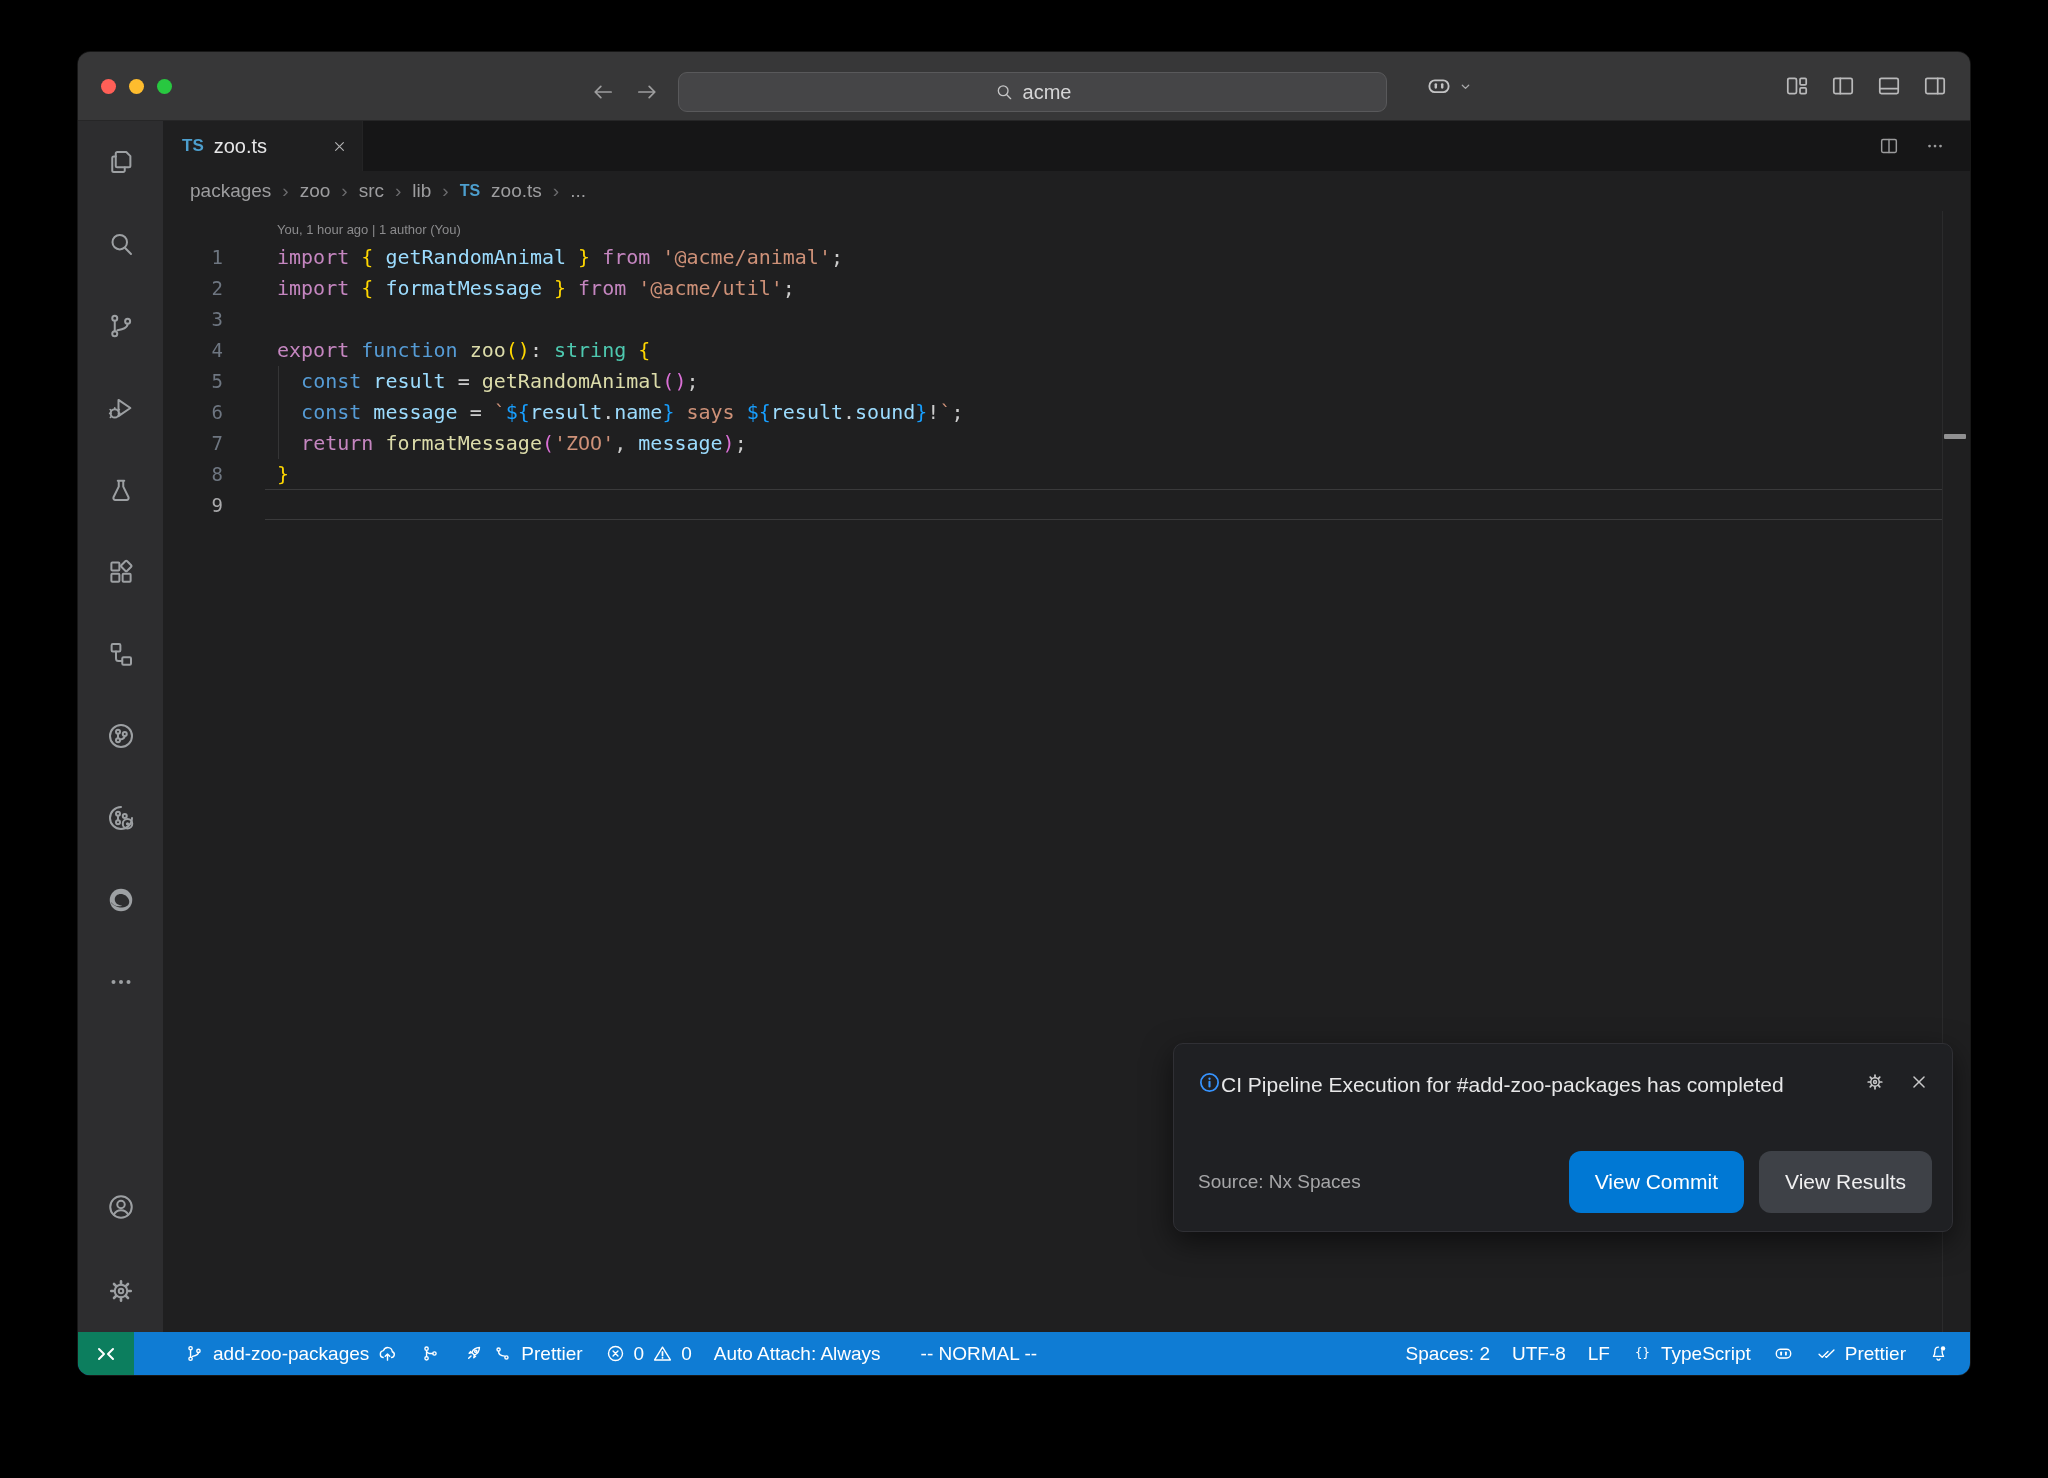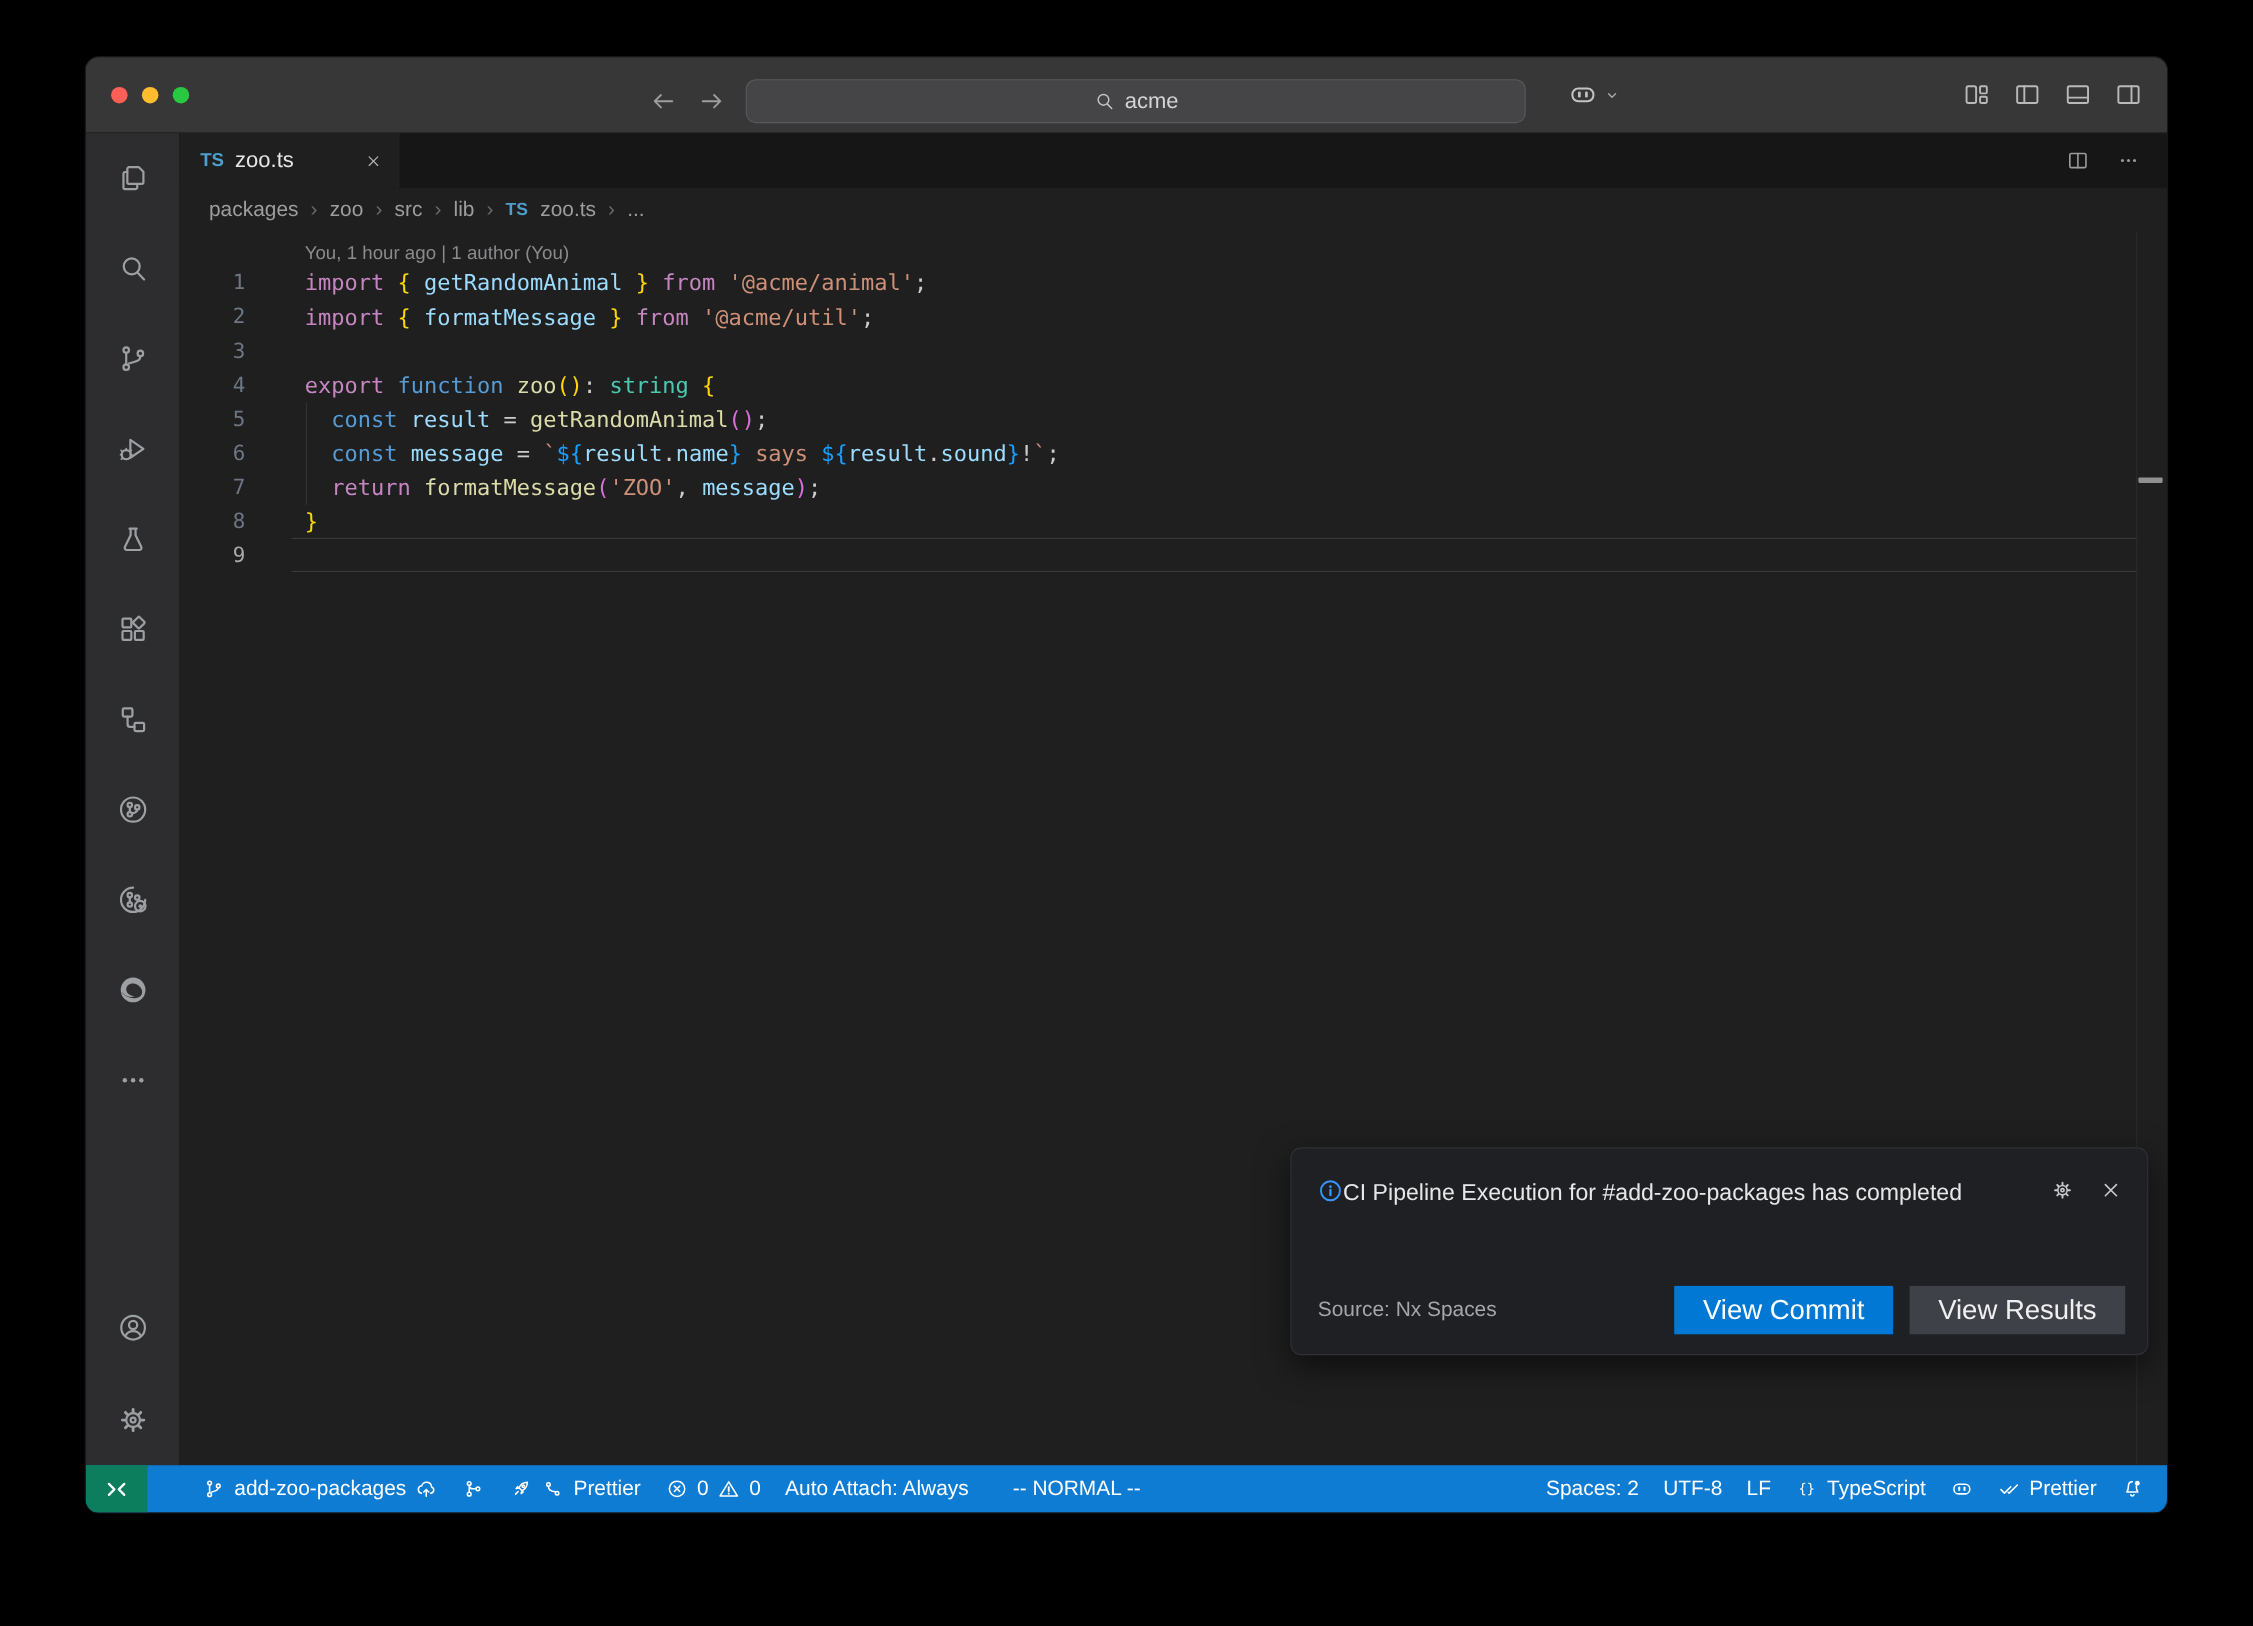--- a/index.html
+++ b/index.html
@@ -40,42 +40,42 @@
   .tab-actions{margin-left:auto;display:flex;align-items:center;gap:24px;padding-right:24px;color:#9b9b9c;}
   .tab-actions .icon{width:22px;height:22px;}
 
   
   .breadcrumbs{height:40px;display:flex;align-items:center;padding-left:27px;gap:11px;font-size:19px;color:#9d9d9f;flex:none;}
   .crumb-sep{color:#6b6b6d;font-size:19px;}
   .crumb-ts{font-size:16px;font-weight:bold;}
 
   
   .editor{flex:1;position:relative;font-family:"DejaVu Sans Mono",monospace;font-size:20px;overflow:hidden;}
-  .blame{position:absolute;left:114px;top:6px;height:25px;line-height:25px;color:#8b8b8d;font-size:17px;font-family:"Liberation Sans","DejaVu Sans",sans-serif;white-space:pre;}
+  .blame{position:absolute;left:114px;top:6px;height:25px;line-height:25px;color:#8b8b8d;font-size:13px;font-family:"Liberation Sans","DejaVu Sans",sans-serif;white-space:pre;}
   .code-line{position:absolute;left:0;right:0;height:31px;line-height:31px;display:flex;}
   .gutter{width:60px;text-align:right;color:#6e7681;font-size:19px;flex:none;}
   .gutter.cur{color:#aaaaac;}
   .line-content{padding-left:54px;white-space:pre;}
   .current-line-box{position:absolute;left:102px;right:27px;height:31px;border-top:1px solid #3a3a3b;border-bottom:1px solid #3a3a3b;box-sizing:border-box;}
   .indent-guide{position:absolute;width:1px;background:#35353б;background:#353536;}
   .scroll-divider{position:absolute;right:27px;top:0;bottom:0;width:1px;background:#2b2b2c;}
   .overview-mark{position:absolute;right:4px;width:22px;height:5px;background:#909091;border-radius:1px;}
 
   
   .toast{position:absolute;right:17px;width:780px;background:#1f2023;border:1px solid #303035;border-radius:10px;box-shadow:0 10px 30px rgba(0,0,0,.55);box-sizing:border-box;z-index:5;}
   .toast1{top:991px;height:189px;padding:22px 22px 0 24px;}
   .toast-head{display:flex;gap:0;}
   .info-ic{width:23px;height:23px;margin-top:5px;}
   .toast-msg{font-size:21px;line-height:37px;color:#e7e7e8;max-width:570px;}
   .toast-tools{margin-left:auto;display:flex;gap:22px;color:#c9c9ca;padding-top:5px;}
   .toast-tools .icon{width:22px;height:22px;}
   .toast-footer{position:absolute;left:24px;right:20px;bottom:18px;display:flex;align-items:center;}
   .toast-src{font-size:19px;color:#a6a6a8;}
   .toast-btns{margin-left:auto;display:flex;gap:15px;}
-  .btn{height:44px;border-radius:0;display:flex;align-items:center;padding:0 26px;font-size:25px;color:#fff;}
+  .btn{height:62px;border-radius:12px;display:flex;align-items:center;padding:0 26px;font-size:21px;color:#fff;}
   .btn.secondary{background:#3e4147;color:#f0f0f1;}
   .toast2{top:1201px;height:66px;display:flex;align-items:center;gap:14px;padding:0 24px;}
   .toast2 .info-ic{margin-top:0;}
   .toast2 .toast-msg{max-width:none;}
 
   
   .statusbar{height:43px;display:flex;align-items:stretch;color:#fff;font-size:19px;flex:none;z-index:6;gap:39px;}
   .sb-remote{width:56px;display:flex;align-items:center;justify-content:center;flex:none;}
   .sb-remote .icon{width:24px;height:24px;}
   .sb-left{display:flex;align-items:stretch;}

